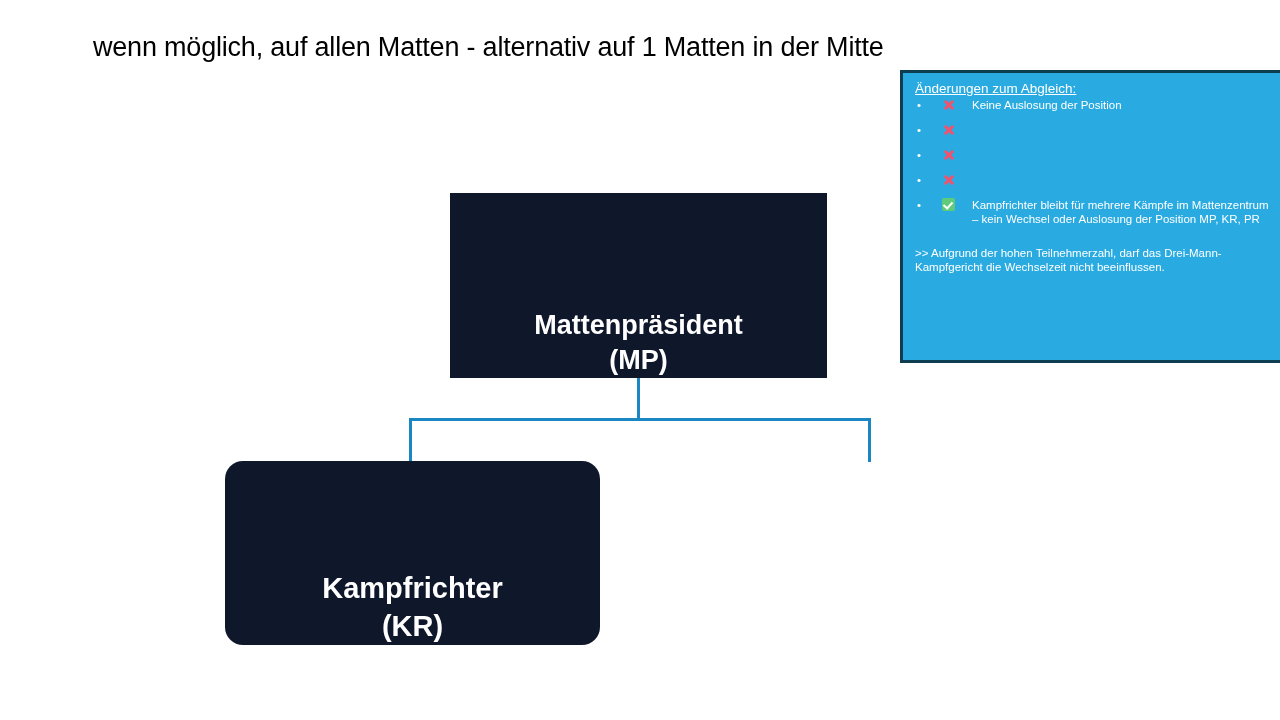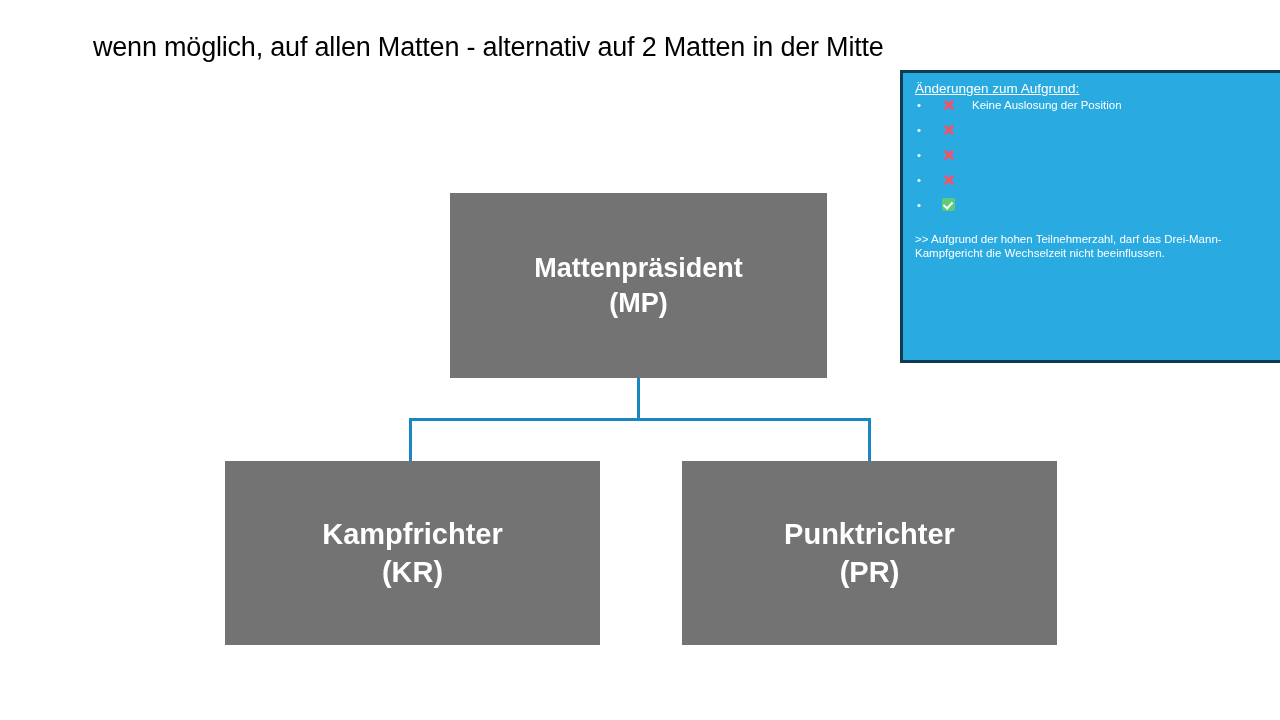--- a/index.html
+++ b/index.html
@@ -47,23 +47,23 @@
   #org-chart {
     position: absolute;
     left: 0;
     top: 0;
     width: 1280px;
     height: 720px;
     pointer-events: none;
   }
   .node-box {
     position: absolute;
-    background: #737373;
+    background: #0f172a;
     display: flex;
-    align-items: center;
+    align-items: flex-end;
     justify-content: center;
     text-align: center;
     pointer-events: auto;
   }
   .node-label {
     color: #ffffff;
     font-family: "Liberation Sans", sans-serif;
     font-weight: bold;
     font-size: 27px;
     line-height: 34px;
@@ -74,20 +74,21 @@
     top: 193px;
     width: 377px;
     height: 185px;
   }
   #node-mp .node-label { font-size: 27px; line-height: 35px; }
   #node-kr {
     left: 225px;
     top: 461px;
     width: 375px;
     height: 184px;
+    border-radius: 18px;
   }
   #node-pr {
     left: 682px;
     top: 461px;
     width: 375px;
     height: 184px;
   }
   #node-kr .node-label, #node-pr .node-label {
     font-size: 29px;
     line-height: 38px;
@@ -221,48 +222,44 @@
     font-size: 11.5px;
     line-height: 14px;
     font-family: Liberation Sans, sans-serif;
     margin-top: 20px;
   }
 </style>
 </head>
 <body>
 
 <div id="title-block">
-  <div id="page-subtitle">wenn möglich, auf allen Matten - alternativ auf 2 Matten in der Mitte</div>
+  <div id="page-subtitle">wenn möglich, auf allen Matten - alternativ auf 1 Matten in der Mitte</div>
 </div>
 
 <div id="org-chart">
 
   <div class="conn" id="conn-stem"></div>
   <div class="conn" id="conn-bar"></div>
   <div class="conn" id="conn-left"></div>
   <div class="conn" id="conn-right"></div>
 
   <div class="node-box" id="node-mp">
     <span class="node-label">Mattenpräsident
 (MP)</span>
   </div>
 
   <div class="node-box" id="node-kr">
     <span class="node-label">Kampfrichter
 (KR)</span>
   </div>
 
-  <div class="node-box" id="node-pr">
-    <span class="node-label">Punktrichter
-(PR)</span>
-  </div>
 </div>
 
 <div id="notes-panel">
-  <div id="notes-title">Änderungen zum Aufgrund:</div>
+  <div id="notes-title">Änderungen zum Abgleich:</div>
 
   <div class="note-item">
     <span class="note-bullet">•</span>
     <span class="note-icon"><span class="mark-x"></span></span>
     <span class="note-text">Keine Auslosung der Position</span>
   </div>
 
   <div class="note-item">
     <span class="note-bullet">•</span>
     <span class="note-icon"><span class="mark-x"></span></span>
@@ -274,16 +271,17 @@
   </div>
 
   <div class="note-item">
     <span class="note-bullet">•</span>
     <span class="note-icon"><span class="mark-x"></span></span>
   </div>
 
   <div class="note-item">
     <span class="note-bullet">•</span>
     <span class="note-icon"><span class="mark-check"></span></span>
+    <span class="note-text">Kampfrichter bleibt für mehrere Kämpfe im Mattenzentrum – kein Wechsel oder Auslosung der Position MP, KR, PR</span>
   </div>
 
   <div id="notes-footer">&gt;&gt; Aufgrund der hohen Teilnehmerzahl, darf das Drei-Mann-Kampfgericht die Wechselzeit nicht beeinflussen.</div>
 </div>
 
 </body></html>

